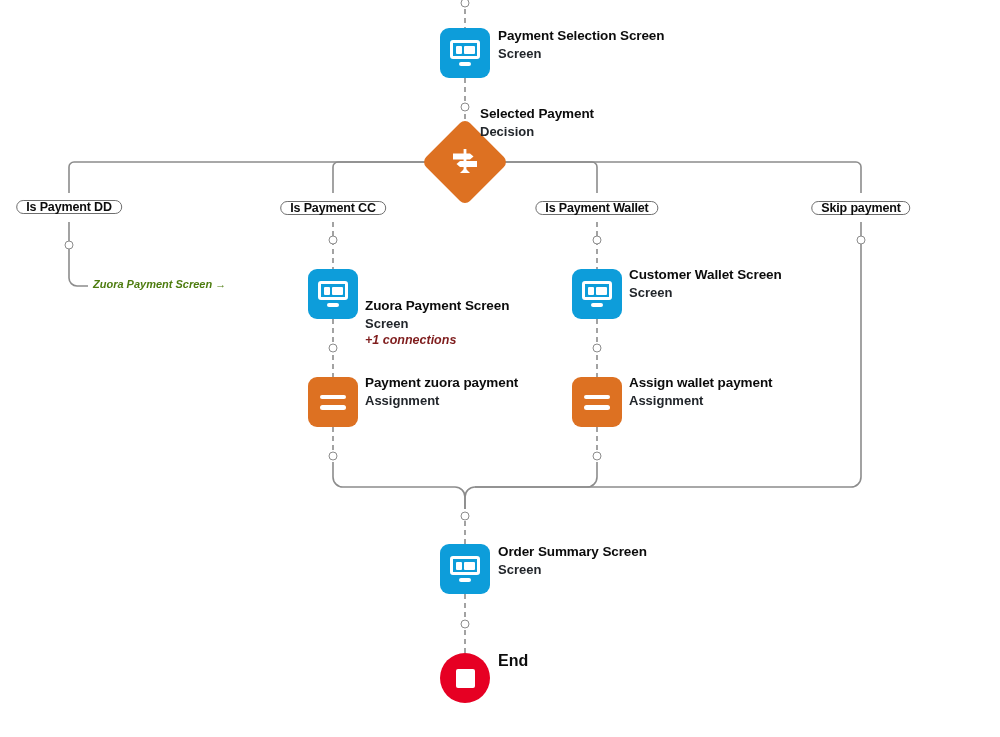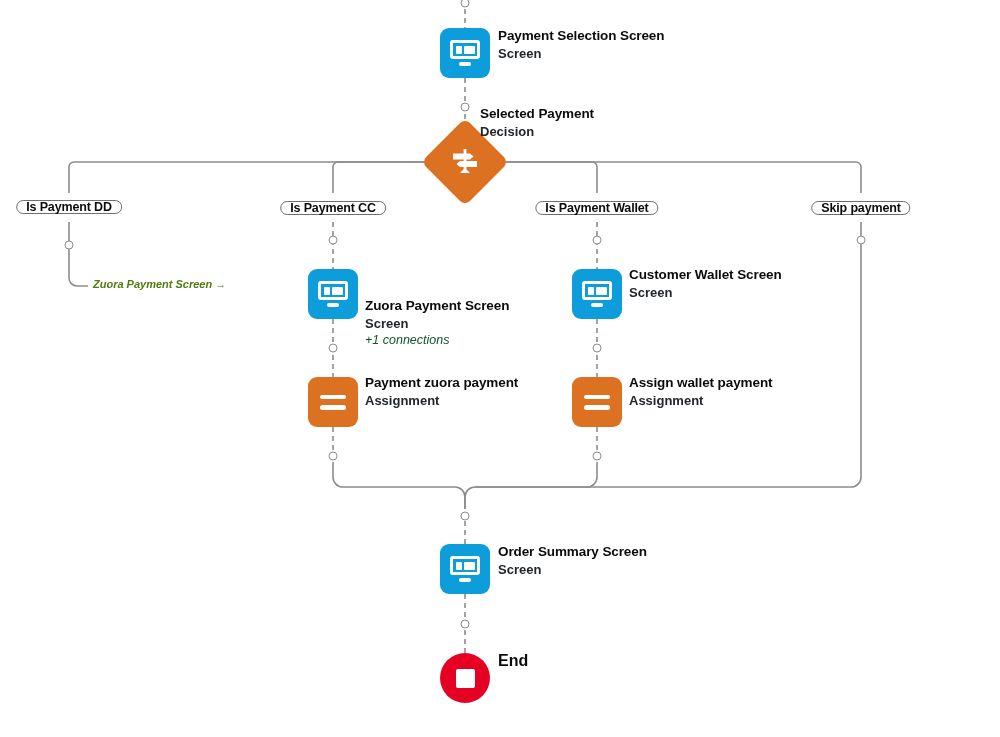--- a/index.html
+++ b/index.html
@@ -96,22 +96,22 @@
   .label-block { position: absolute; line-height: 1.25; }
   .label-title {
     font-size: 13.5px; font-weight: bold; color: #0c0c0c;
     letter-spacing: -0.1px; white-space: nowrap;
   }
   .label-sub {
     font-size: 13px; font-weight: bold; color: #22262b;
     white-space: nowrap; margin-top: 1px;
   }
   .label-conn {
-    font-size: 12.5px; font-style: italic; font-weight: normal;
-    color: #14532d; white-space: nowrap; margin-top: 1px;
+    font-size: 12.5px; font-style: italic; font-weight: bold;
+    color: #7f1d1d; white-space: nowrap; margin-top: 1px;
   }
   .end-label {
     font-size: 16px; font-weight: bold; color: #0c0c0c; white-space: nowrap;
   }
 
   
   .pill {
     position: absolute;
     height: 14px;
     border: 1px solid #6e6e6e;

